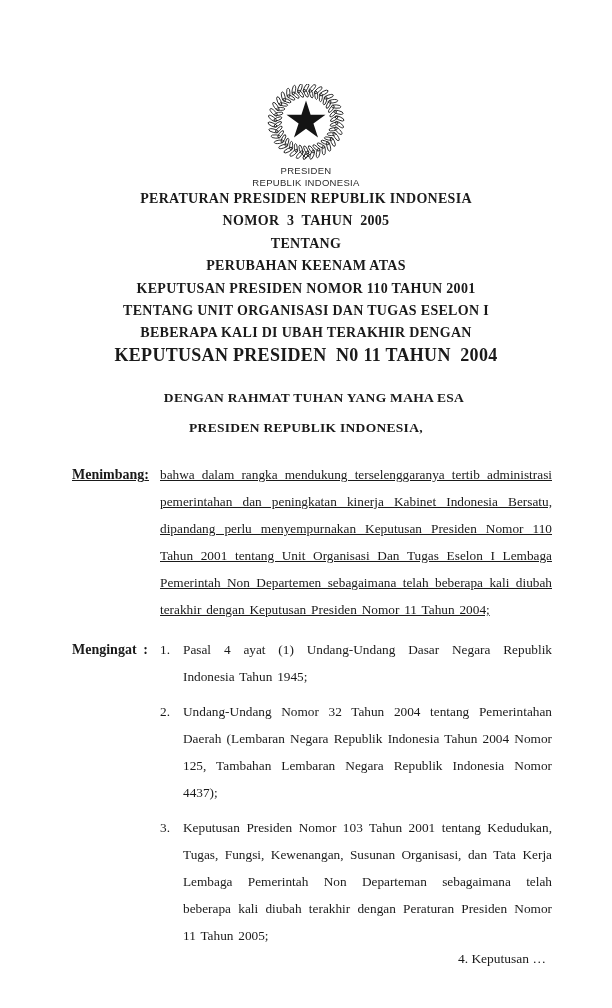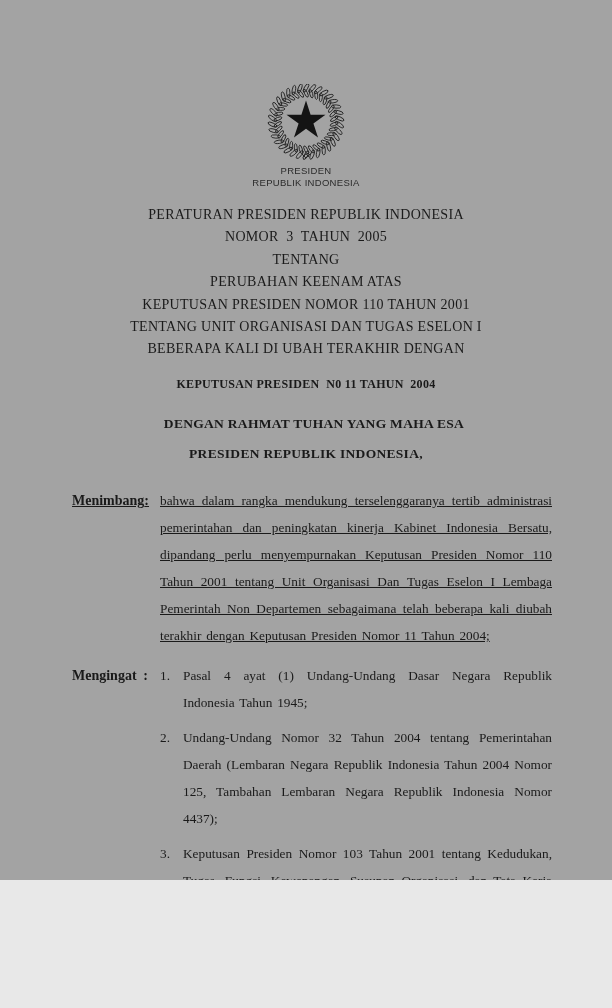--- a/index.html
+++ b/index.html
@@ -3,23 +3,23 @@
 <meta charset="utf-8">
 <style>
   html, body {
     margin: 0;
     padding: 0;
     background: #e8e8e8;
   }
   .page {
     position: relative;
     width: 612px;
-    height: 880px;
+    height: 1008px;
     margin: 0 auto;
-    background: #a3a3a3;
+    background: #ffffff;
     overflow: hidden;
     font-family: "Liberation Serif", serif;
     color: #1a1a1a;
   }
   
   .emblem-wrap {
     padding-top: 84px;
     text-align: center;
   }
   .emblem-svg {
@@ -30,33 +30,31 @@
     margin-top: 3px;
     font-family: "Liberation Sans", sans-serif;
     font-size: 9.5px;
     line-height: 11.5px;
     letter-spacing: 0.3px;
     color: #2b2b2b;
     text-align: center;
   }
   
   .title-block {
-    margin-top: 16px;
-    text-align: center;
-    font-weight: normal;
+    text-align: center;
+    font-weight: bold;
     font-size: 14px;
     line-height: 22.4px;
     letter-spacing: 0.3px;
   }
   .title-line { white-space: pre-wrap; }
   .subtitle {
-    margin-top: 16px;
-    text-align: center;
-    font-weight: bold;
-    font-size: 12px;
+    text-align: center;
+    font-weight: bold;
+    font-size: 18px;
     letter-spacing: 0.3px;
     white-space: pre-wrap;
   }
   .invocation {
     margin-top: 24px;
     text-align: center;
     font-weight: bold;
     font-size: 13.5px;
     letter-spacing: 0.3px;
     padding-left: 16px;

